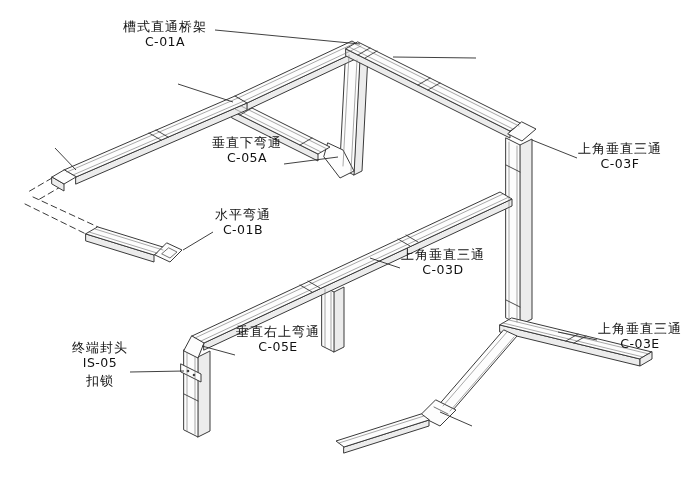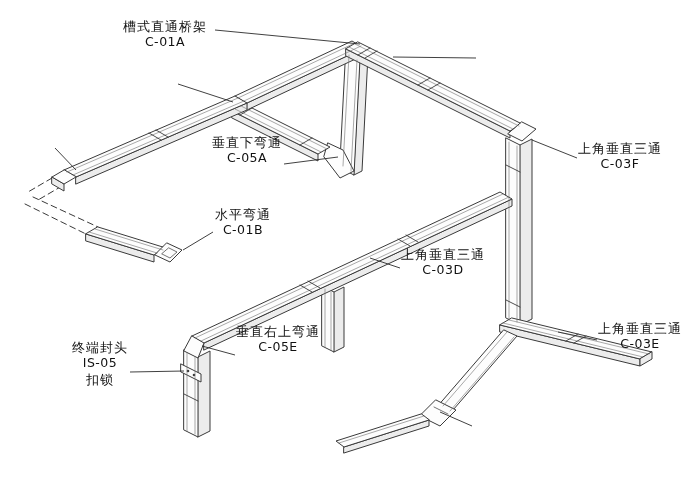--- a/index.html
+++ b/index.html
@@ -14,21 +14,21 @@
   .part-label{
     position:absolute;
     transform:translateX(-50%);
     text-align:center;
     color:#111111;
     line-height:1.15;
     white-space:nowrap;
   }
   .part-label .zh{font-size:13px;letter-spacing:1px;}
   .part-label .code{font-size:12.5px;letter-spacing:.5px;}
-  .part-label .extra{font-size:13px;margin-top:4px;letter-spacing:1px;font-family:Liberation Mono, monospace;}
+  .part-label .extra{font-size:13px;margin-top:4px;letter-spacing:1px;}
 </style>
 </head>
 <body>
 
 <div id="page">
 
   <svg id="drawing" width="700" height="478" viewBox="0 0 700 478" xmlns="http://www.w3.org/2000/svg">
 
     <g fill="#fdfdfd" stroke="#3a3a3a" stroke-width="1" stroke-linejoin="round" stroke-linecap="round">
 

